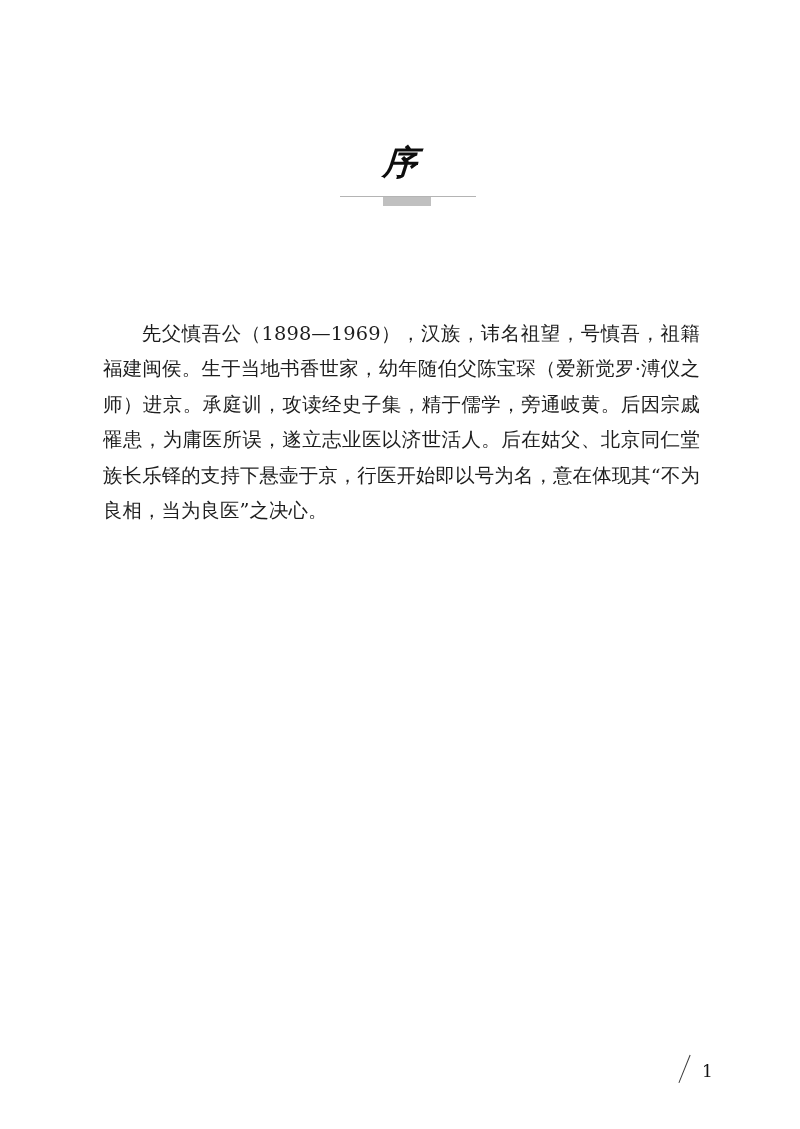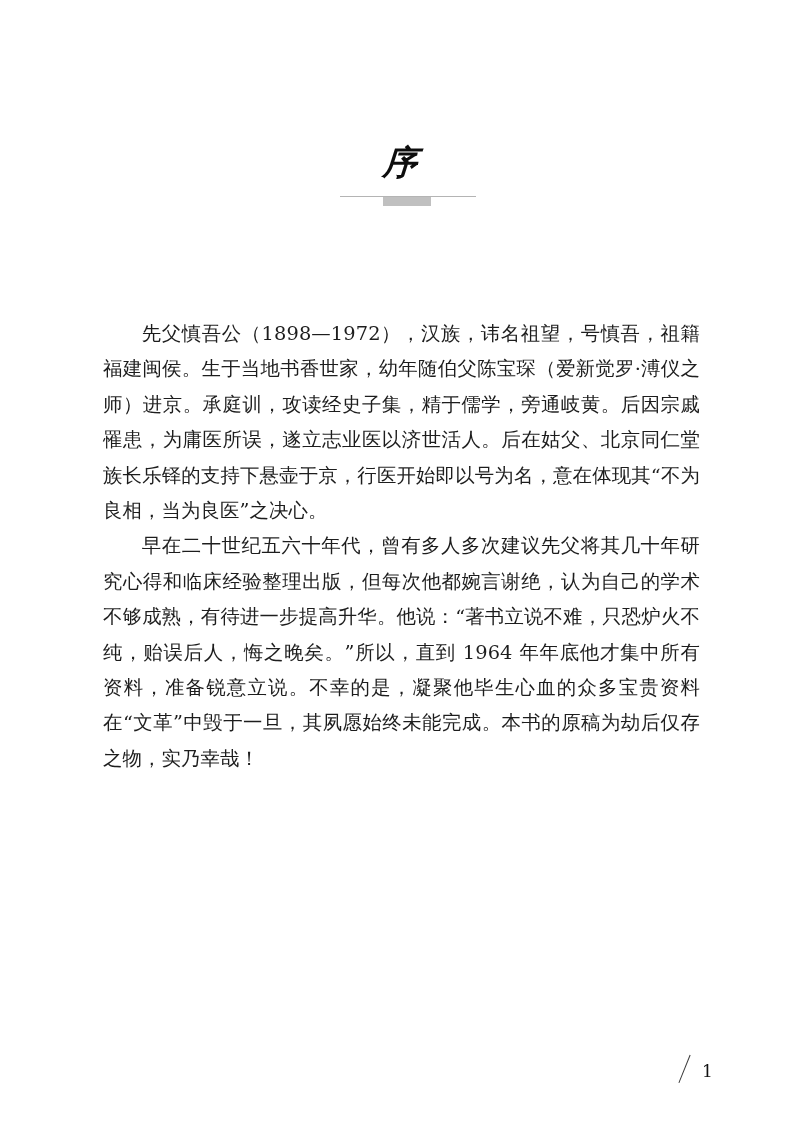--- a/index.html
+++ b/index.html
@@ -122,22 +122,21 @@
 
   <div class="title-block">
     <span class="chapter-title">序</span>
     <div class="title-rule-wrap">
       <div class="title-rule"></div>
       <div class="title-swatch"></div>
     </div>
   </div>
 
   <div class="body-text">
-    <p class="para">先父慎吾公（1898—1972），汉族，讳名祖望，号慎吾，祖籍福建闽侯。生于当地书香世家，幼年随伯父陈宝琛（爱新觉罗·溥仪之师）进京。承庭训，攻读经史子集，精于儒学，旁通岐黄。后因宗戚罹患，为庸医所误，遂立志业医以济世活人。后在姑父、北京同仁堂族长乐铎的支持下悬壶于京，行医开始即以号为名，意在体现其“不为良相，当为良医”之决心。</p>
-    <p class="para">早在二十世纪五六十年代，曾有多人多次建议先父将其几十年研究心得和临床经验整理出版，但每次他都婉言谢绝，认为自己的学术不够成熟，有待进一步提高升华。他说：“著书立说不难，只恐炉火不纯，贻误后人，悔之晚矣。”所以，直到 1964 年年底他才集中所有资料，准备锐意立说。不幸的是，凝聚他毕生心血的众多宝贵资料在“文革”中毁于一旦，其夙愿始终未能完成。本书的原稿为劫后仅存之物，实乃幸哉！</p>
+    <p class="para">先父慎吾公（1898—1969），汉族，讳名祖望，号慎吾，祖籍福建闽侯。生于当地书香世家，幼年随伯父陈宝琛（爱新觉罗·溥仪之师）进京。承庭训，攻读经史子集，精于儒学，旁通岐黄。后因宗戚罹患，为庸医所误，遂立志业医以济世活人。后在姑父、北京同仁堂族长乐铎的支持下悬壶于京，行医开始即以号为名，意在体现其“不为良相，当为良医”之决心。</p>
   </div>
 
   <div class="footer">
     <div class="folio-slash"></div>
     <span class="folio-number">1</span>
   </div>
 
 </div>
 
 </body></html>

